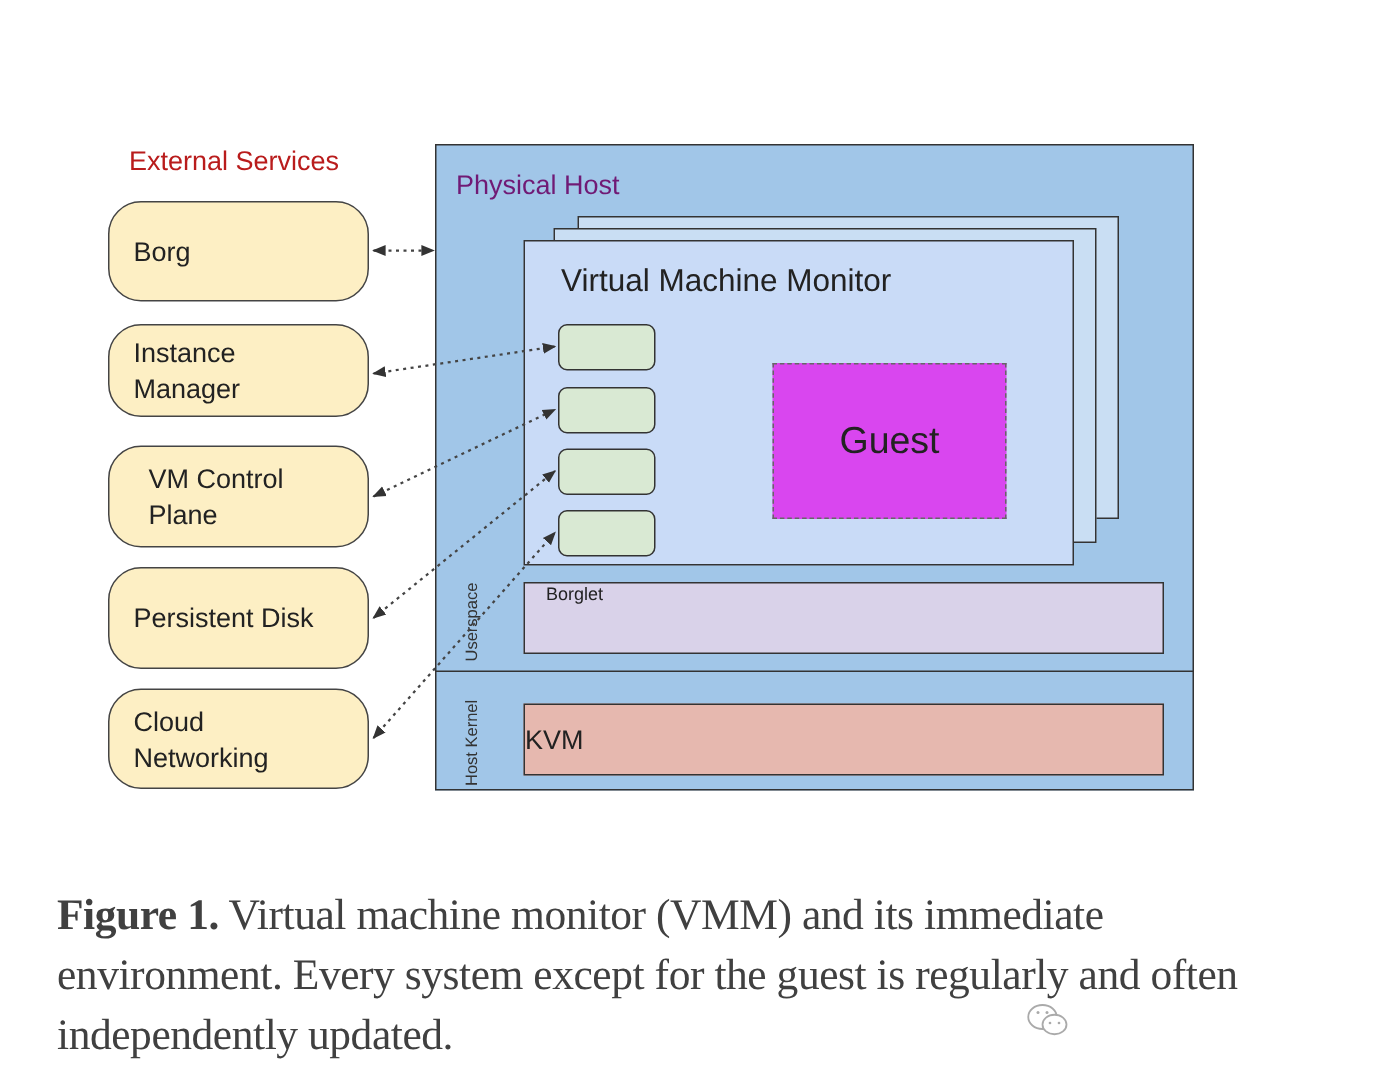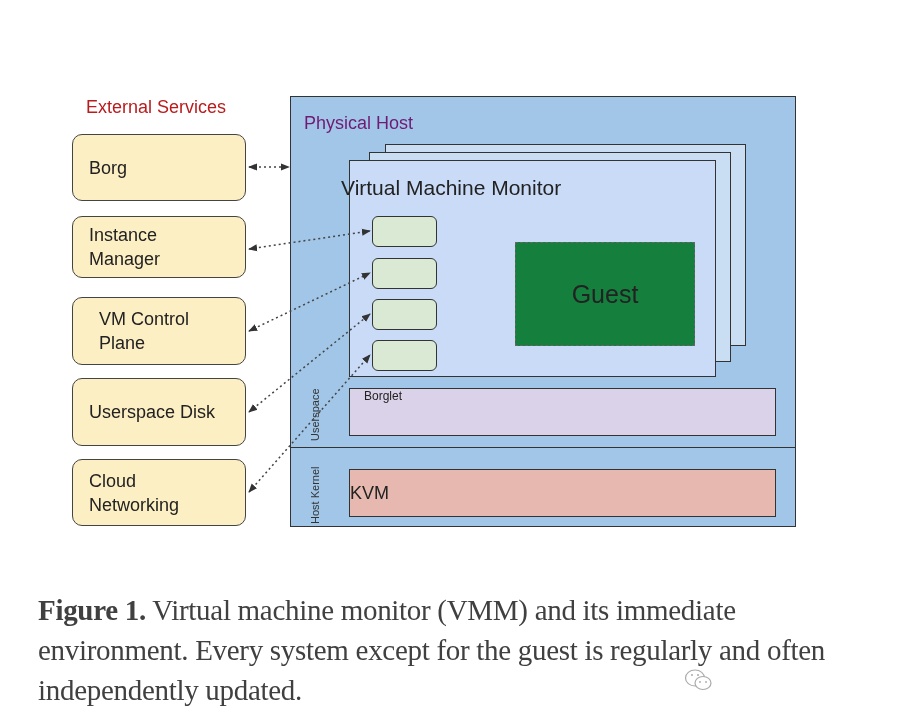--- a/index.html
+++ b/index.html
@@ -1,28 +1,28 @@
 <!DOCTYPE html>
 <html><head>
 <meta charset="utf-8">
 <style>
   html, body { margin:0; padding:0; background:#ffffff; }
   body { width:915px; height:728px; position:relative; overflow:hidden; font-family:"Liberation Sans", sans-serif; color:#222; }
   .abs { position:absolute; box-sizing:border-box; }
   .ext-title { left:86px; top:97px; font-size:18px; color:#b91c1c; }
-  .ext-box { left:72px; width:174px; background:#fdefc4; border:1.5px solid #444; border-radius:10px; font-size:18px; color:#222; padding-left:16px; display:flex; align-items:center; line-height:24px; }
+  .ext-box { left:72px; width:174px; background:#fdefc4; border:1.5px solid #444; border-radius:22px; font-size:18px; color:#222; padding-left:16px; display:flex; align-items:center; line-height:24px; }
   .host { left:290px; top:96px; width:506px; height:431px; background:#a1c6e8; border:1.5px solid #333; }
   .host-title { left:304px; top:113px; font-size:18px; color:#701a75; }
   .divider { left:290px; top:447px; width:506px; height:0; border-top:1.5px solid #333; }
   .layer-label { font-size:11px; color:#333; transform:rotate(-90deg); transform-origin:left top; white-space:nowrap; }
   .vmm-back { background:#c9def3; border:1.5px solid #333; }
   .vmm { left:349px; top:160px; width:367px; height:217px; background:#c9dbf7; border:1.5px solid #333; }
-  .vmm-title { left:341px; top:176px; font-size:21px; color:#222; }
+  .vmm-title { left:374px; top:176px; font-size:21px; color:#222; }
   .comp { left:372px; width:65px; height:31px; background:#d9e9d3; border:1.5px solid #333; border-radius:6px; }
-  .guest { left:515px; top:242px; width:180px; height:104px; background:#15803d; border:1.5px dashed #666; display:flex; align-items:center; justify-content:center; font-size:25px; color:#222; }
+  .guest { left:515px; top:242px; width:156px; height:104px; background:#d946ef; border:1.5px dashed #666; display:flex; align-items:center; justify-content:center; font-size:25px; color:#222; }
   .borglet { left:349px; top:388px; width:427px; height:48px; background:#d9d2e9; border:1.5px solid #333; font-size:12px; padding-left:14px; display:flex; align-items:flex-start; }
   .kvm { left:349px; top:469px; width:427px; height:48px; background:#e6b8af; border:1.5px solid #333; font-size:18px; padding-left:0; display:flex; align-items:center; }
   .caption { left:38px; top:590px; width:820px; font-family:"Liberation Serif", serif; font-size:29px; line-height:40px; color:#404040; letter-spacing:-0.3px; }
   .caption b { font-weight:bold; }
   .watermark { left:684px; top:668px; font-size:20px; color:#888; display:flex; align-items:center; gap:6px; font-family:"DejaVu Sans", sans-serif; }
   svg.arrows { position:absolute; left:0; top:0; width:915px; height:728px; pointer-events:none; }
 </style>
 </head>
 <body>
 
@@ -40,21 +40,21 @@
     </div>
 </div>
 <div class="abs ext-box" style="top:297px;height:68px;padding-left:26px;">
   <div>
       <div>VM Control</div>
       <div>Plane</div>
     </div>
 </div>
 <div class="abs ext-box" style="top:378px;height:68px;">
   <div>
-      <div>Userspace Disk</div>
+      <div>Persistent Disk</div>
     </div>
 </div>
 <div class="abs ext-box" style="top:459px;height:67px;">
   <div>
       <div>Cloud</div>
       <div>Networking</div>
     </div>
 </div>
 
 <div class="abs host"></div>

